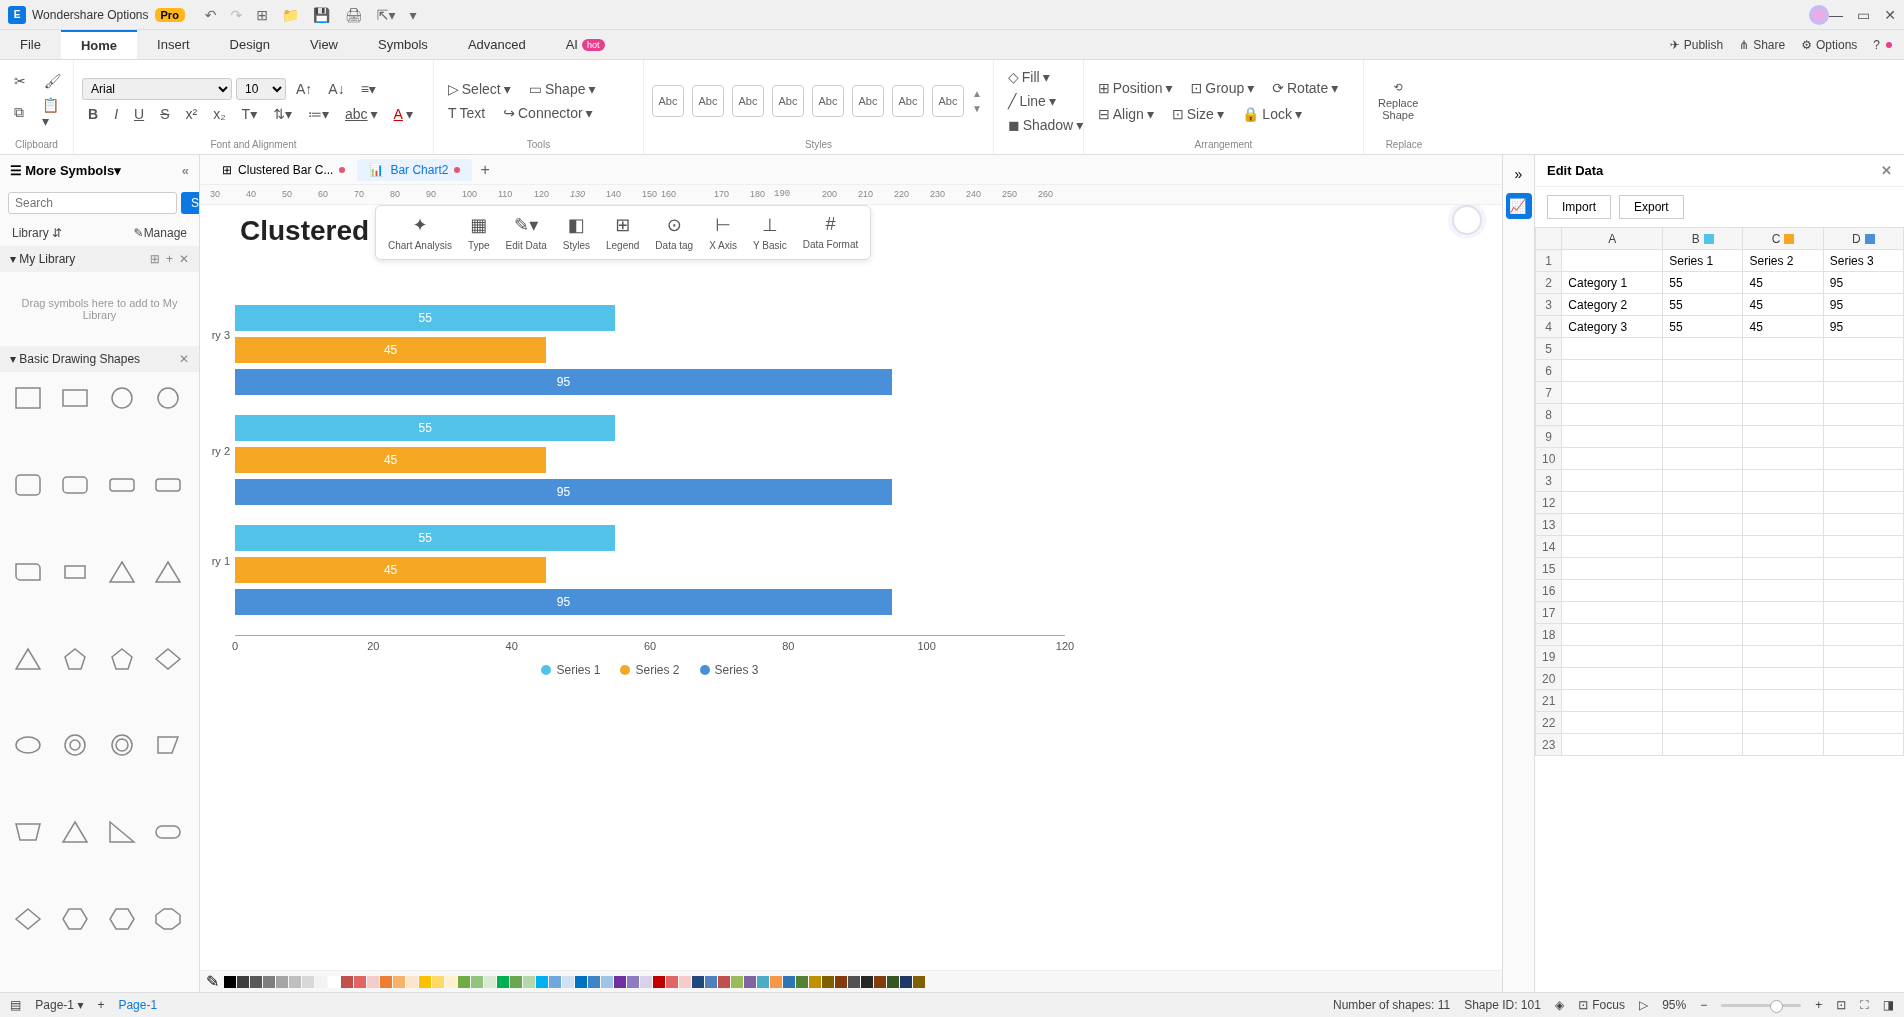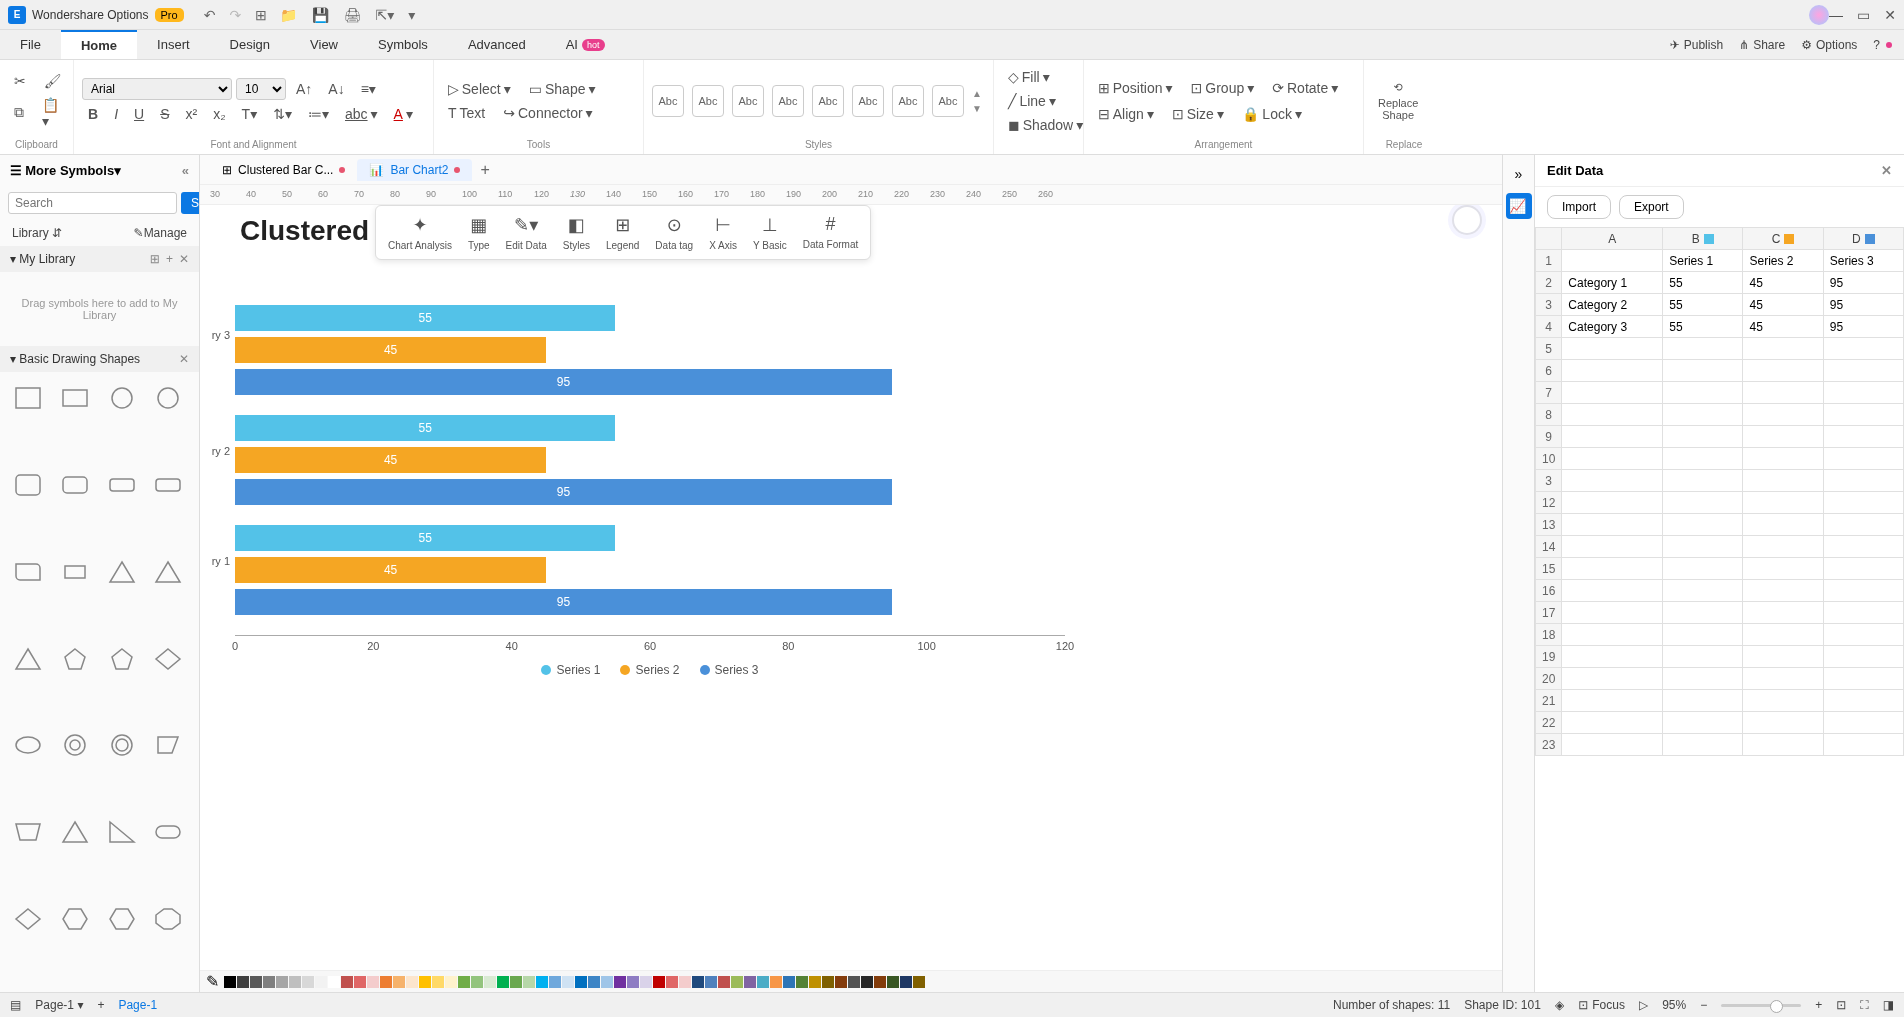--- a/index.html
+++ b/index.html
@@ -2,21 +2,21 @@
 <html><head>
 <meta charset="utf-8">
 <style>
 * { margin: 0; padding: 0; box-sizing: border-box; font-family: "Segoe UI", Arial, sans-serif; }
 body { background: #f5f5f5; overflow: hidden; }
 
 
 .titlebar { height: 30px; background: #f0f0f0; display: flex; align-items: center; padding: 0 8px; border-bottom: 1px solid #ddd; }
 .titlebar .logo { width: 18px; height: 18px; background: #0b78e3; border-radius: 3px; margin-right: 6px; display: flex; align-items: center; justify-content: center; color: #fff; font-size: 10px; font-weight: bold; }
 .titlebar .title { font-size: 12px; color: #333; }
-.titlebar .pro { background: #ffb81c; color: #000; font-size: 11px; padding: 1px 6px; border-radius: 5px; margin-left: 6px; font-weight: normal; }
+.titlebar .pro { background: #ffb81c; color: #000; font-size: 11px; padding: 1px 6px; border-radius: 5px; margin-left: 6px; font-weight: bold; }
 .titlebar .qat { margin-left: 20px; display: flex; gap: 14px; align-items: center; }
 .titlebar .qat span { color: #666; font-size: 14px; cursor: pointer; }
 .titlebar .spacer { flex: 1; }
 .titlebar .winbtns { display: flex; gap: 14px; align-items: center; }
 .titlebar .winbtns span { color: #555; font-size: 14px; cursor: pointer; }
 .titlebar .avatar { width: 20px; height: 20px; border-radius: 50%; background: radial-gradient(#ffa4e0,#a4c8ff); }
 
 
 .menubar { height: 30px; background: #f0f0f0; display: flex; align-items: stretch; border-bottom: 1px solid #ddd; }
 .menubar .mitem { padding: 0 20px; display: flex; align-items: center; font-size: 13px; color: #333; cursor: pointer; }
@@ -85,21 +85,21 @@
 
 
 .rightwrap { display:flex; }
 .rtoggle { width:32px; border-left:1px solid #ddd; background:#fafafa; display:flex; flex-direction:column; align-items:center; padding-top:6px; gap:6px; }
 .rtoggle .rbtn2 { width:26px; height:26px; border-radius:4px; display:flex; align-items:center; justify-content:center; cursor:pointer; font-size:14px; }
 .rtoggle .rbtn2.active { background:#0b78e3; color:#fff; }
 .editdata { width:370px; background:#fff; border-left:1px solid #ddd; display:flex; flex-direction:column; }
 .editdata .hdr { padding:8px 12px; font-size:13px; font-weight:bold; border-bottom:1px solid #eee; display:flex; align-items:center; }
 .editdata .hdr .x { margin-left:auto; cursor:pointer; color:#888; }
 .editdata .btns { padding:8px 12px; display:flex; gap:8px; }
-.editdata .btns button { padding:4px 14px; border:1px solid #ccc; background:#fff; border-radius:8px; font-size:12px; cursor:pointer; }
+.editdata .btns button { padding:4px 14px; border:1px solid #ccc; background:#fff; border-radius:0; font-size:12px; cursor:pointer; }
 .sheet { flex:1; overflow:auto; }
 .sheet table { border-collapse:collapse; width:100%; font-size:12px; }
 .sheet th, .sheet td { border:1px solid #e0e0e0; padding:3px 6px; height:22px; text-align:left; }
 .sheet th { background:#f5f5f5; text-align:center; font-weight:normal; color:#444; }
 .sheet .rowh { background:#f5f5f5; text-align:center; width:26px; color:#666; }
 .sheet .colsw { display:inline-block; width:10px; height:10px; margin-left:4px; vertical-align:middle; }
 
 
 .statusbar { height:25px; background:#f0f0f0; border-top:1px solid #ddd; display:flex; align-items:center; padding:0 10px; font-size:12px; color:#444; gap:14px; }
 .statusbar .page { color:#0b78e3; }
@@ -462,24 +462,24 @@
         <span style="left: 118px;">60</span>
         <span style="left: 154px;">70</span>
         <span style="left: 190px;">80</span>
         <span style="left: 226px;">90</span>
         <span style="left: 262px;">100</span>
         <span style="left: 298px;">110</span>
         <span style="left: 334px;">120</span>
         <span style="left: 370px; font-style: italic;">130</span>
         <span style="left: 406px;">140</span>
         <span style="left: 442px;">150</span>
-        <span style="left: 478px;">160</span>
+        <span style="left: 461px;">160</span>
         <span style="left: 514px;">170</span>
         <span style="left: 550px;">180</span>
-        <span style="left: 586px;">190</span>
+        <span style="left: 574px; font-family: Liberation Mono, monospace;">190</span>
         <span style="left: 622px;">200</span>
         <span style="left: 658px;">210</span>
         <span style="left: 694px;">220</span>
         <span style="left: 730px;">230</span>
         <span style="left: 766px;">240</span>
         <span style="left: 802px;">250</span>
         <span style="left: 838px;">260</span>
       </div>
     <div class="canvas">
       <div class="chart-title">Clustered</div>

